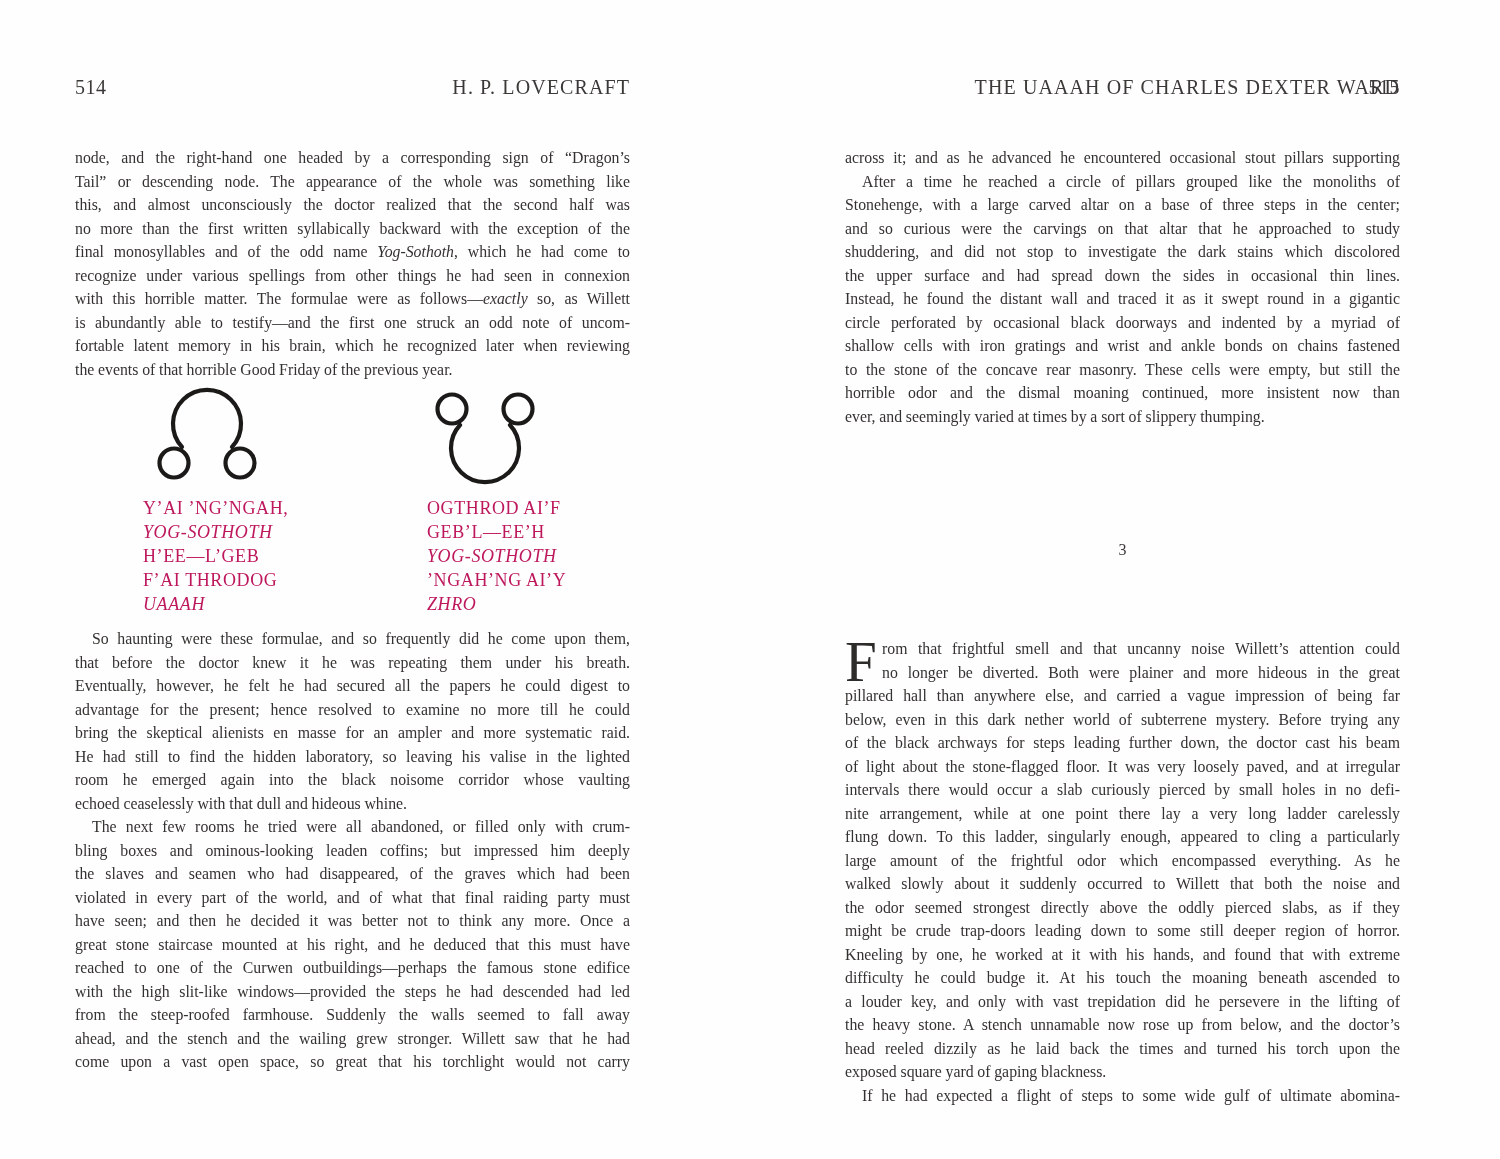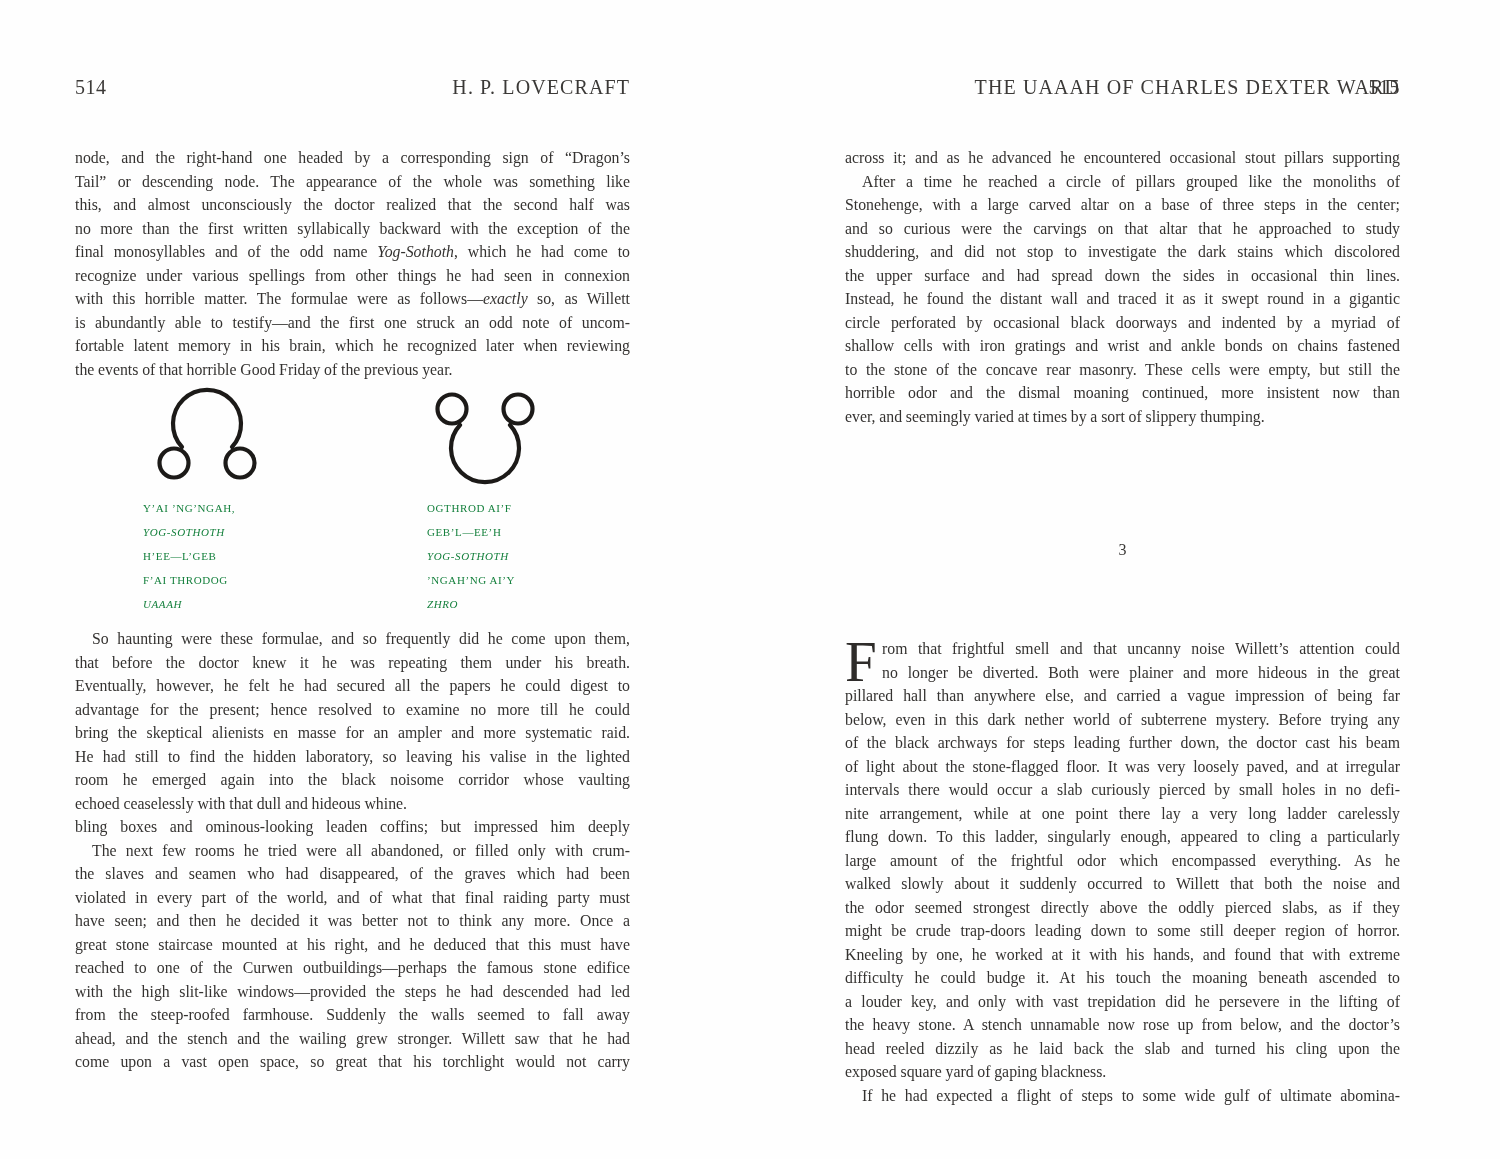--- a/index.html
+++ b/index.html
@@ -57,22 +57,22 @@
   #figure-1 { left: 68px;  width: 220px; }
   #figure-2 { left: 352px; width: 220px; }
   .sigil { display: block; margin-bottom: 8px; }
   #figure-1 .sigil { margin-left: 14px; }
   #figure-2 .sigil { margin-left: 8px; }
   .sigil path, .sigil circle {
     fill: none; stroke: #1c1a18; stroke-width: 4.2; stroke-linecap: round;
   }
   .caption { }
   .cap-line {
-    font-size: 11px; line-height: 24px;
-    letter-spacing: 0.6px; color: #15803d;
+    font-size: 18px; line-height: 24px;
+    letter-spacing: 0.6px; color: #be185d;
   }
 </style>
 </head>
 <body>
 
 <div class="page" id="page-left">
   <div class="running-head">
     <span class="pagenum pagenum-left">514</span>
     <div class="rh-center">H. P. LOVECRAFT</div>
   </div>
@@ -128,22 +128,22 @@
         <div class="line indent"><span>So haunting were these formulae, and so frequently did he come upon them,</span></div>
         <div class="line"><span>that before the doctor knew it he was repeating them under his breath.</span></div>
         <div class="line"><span>Eventually, however, he felt he had secured all the papers he could digest to</span></div>
         <div class="line"><span>advantage for the present; hence resolved to examine no more till he could</span></div>
         <div class="line"><span>bring the skeptical alienists en masse for an ampler and more systematic raid.</span></div>
         <div class="line"><span>He had still to find the hidden laboratory, so leaving his valise in the lighted</span></div>
         <div class="line"><span>room he emerged again into the black noisome corridor whose vaulting</span></div>
         <div class="line final"><span>echoed ceaselessly with that dull and hideous whine.</span></div>
       </div>
       <div class="para">
+        <div class="line indent"><span>The next few rooms he tried were all abandoned, or filled only with crum-</span></div>
         <div class="line"><span>bling boxes and ominous-looking leaden coffins; but impressed him deeply</span></div>
-        <div class="line indent"><span>The next few rooms he tried were all abandoned, or filled only with crum-</span></div>
         <div class="line"><span>the slaves and seamen who had disappeared, of the graves which had been</span></div>
         <div class="line"><span>violated in every part of the world, and of what that final raiding party must</span></div>
         <div class="line"><span>have seen; and then he decided it was better not to think any more. Once a</span></div>
         <div class="line"><span>great stone staircase mounted at his right, and he deduced that this must have</span></div>
         <div class="line"><span>reached to one of the Curwen outbuildings—perhaps the famous stone edifice</span></div>
         <div class="line"><span>with the high slit-like windows—provided the steps he had descended had led</span></div>
         <div class="line"><span>from the steep-roofed farmhouse. Suddenly the walls seemed to fall away</span></div>
         <div class="line"><span>ahead, and the stench and the wailing grew stronger. Willett saw that he had</span></div>
         <div class="line"><span>come upon a vast open space, so great that his torchlight would not carry</span></div>
       </div>
@@ -190,20 +190,20 @@
         <div class="line"><span>nite arrangement, while at one point there lay a very long ladder carelessly</span></div>
         <div class="line"><span>flung down. To this ladder, singularly enough, appeared to cling a particularly</span></div>
         <div class="line"><span>large amount of the frightful odor which encompassed everything. As he</span></div>
         <div class="line"><span>walked slowly about it suddenly occurred to Willett that both the noise and</span></div>
         <div class="line"><span>the odor seemed strongest directly above the oddly pierced slabs, as if they</span></div>
         <div class="line"><span>might be crude trap-doors leading down to some still deeper region of horror.</span></div>
         <div class="line"><span>Kneeling by one, he worked at it with his hands, and found that with extreme</span></div>
         <div class="line"><span>difficulty he could budge it. At his touch the moaning beneath ascended to</span></div>
         <div class="line"><span>a louder key, and only with vast trepidation did he persevere in the lifting of</span></div>
         <div class="line"><span>the heavy stone. A stench unnamable now rose up from below, and the doctor’s</span></div>
-        <div class="line"><span>head reeled dizzily as he laid back the slab and turned his cling upon the</span></div>
+        <div class="line"><span>head reeled dizzily as he laid back the times and turned his torch upon the</span></div>
         <div class="line final"><span>exposed square yard of gaping blackness.</span></div>
       </div>
       <div class="para">
         <div class="line indent"><span>If he had expected a flight of steps to some wide gulf of ultimate abomina-</span></div>
       </div>
     </div>
 </div>
 
 </body></html>

